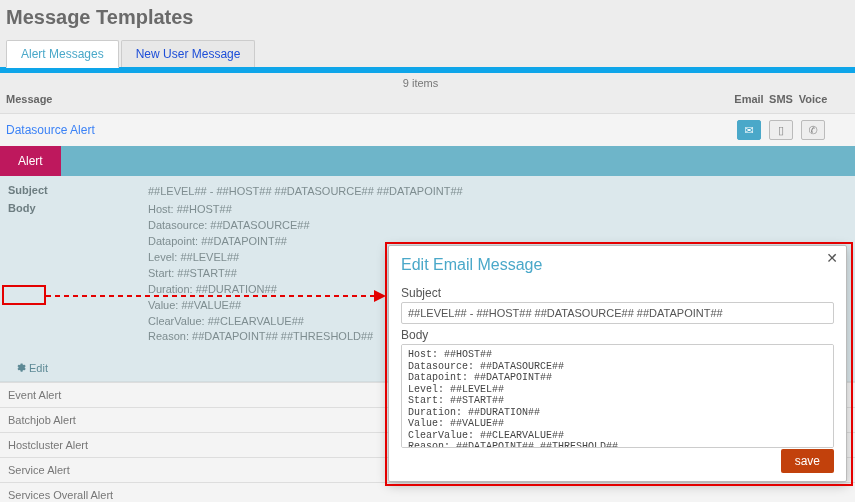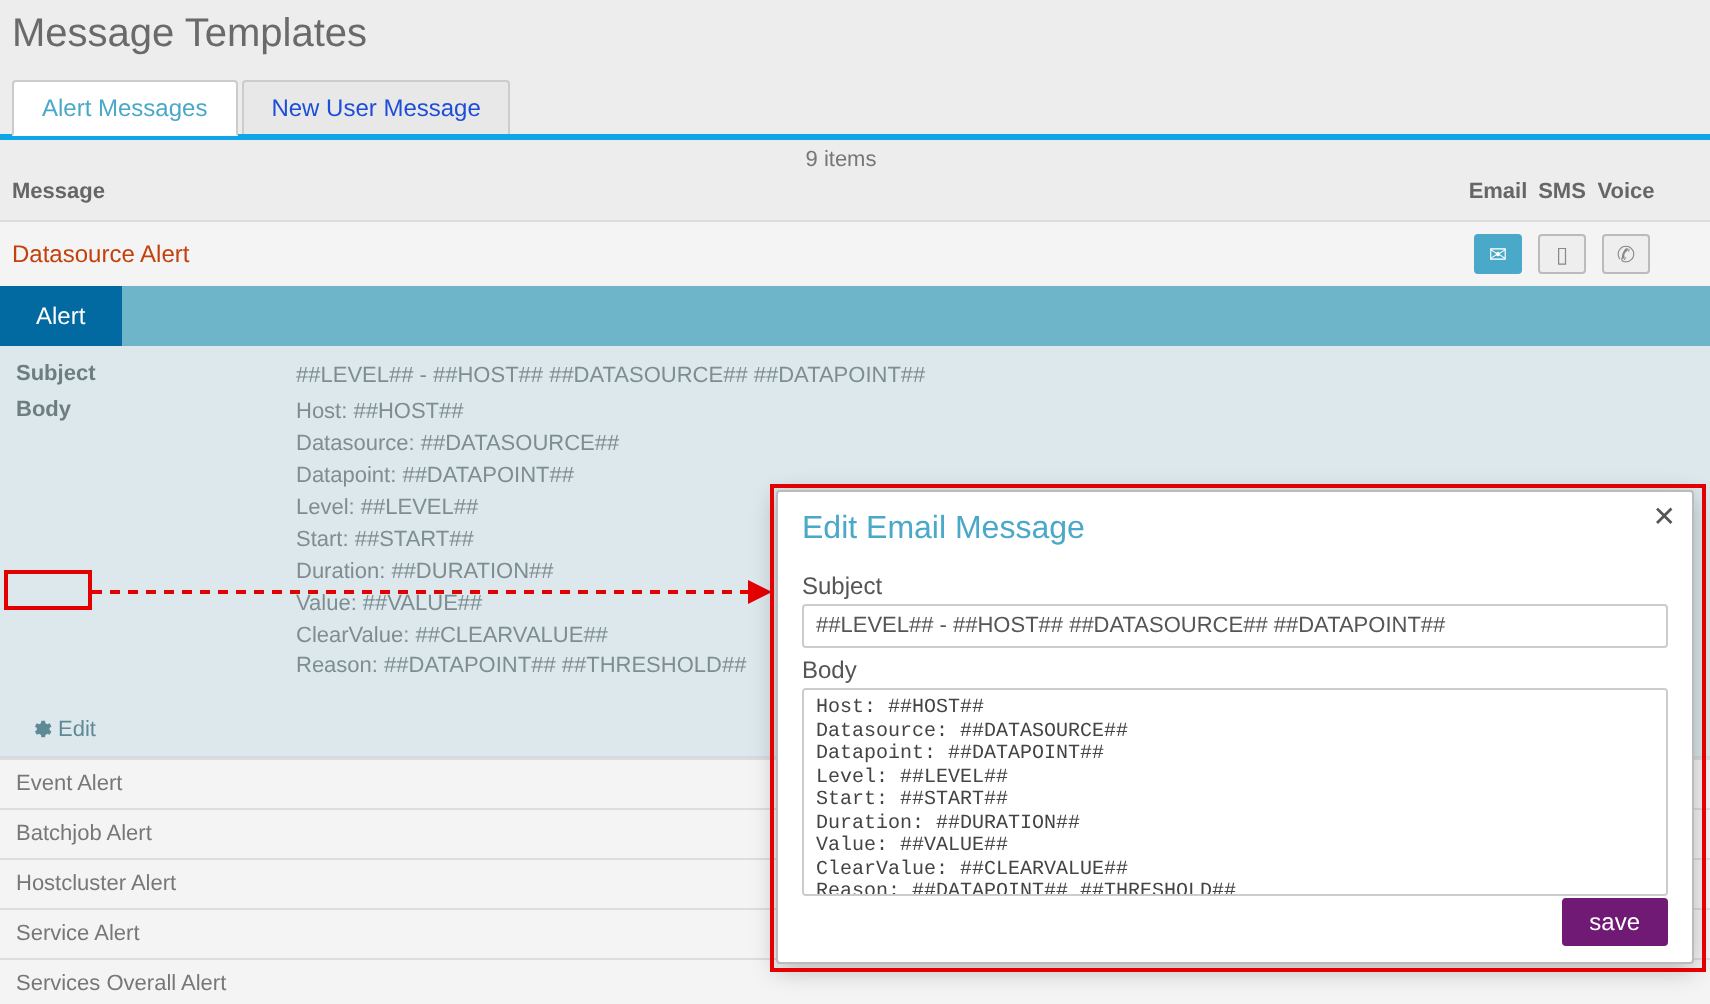--- a/index.html
+++ b/index.html
@@ -20,27 +20,27 @@
     background: #ededed;
     z-index: 1;
   }
   .content {
     position: absolute;
     left: 0; top: 0; width: 855px;
     z-index: 2;
   }
   h1.page-title {
     font-size: 20px;
-    font-weight: 400;
+    font-weight: 700;
     color: #6a6a6a;
     padding: 6px 8px 10px 6px;
   }
   .tabs {
     display: flex;
-    border-bottom: 3px solid #0ea5e9;
+    border-bottom: 6px solid #0ea5e9;
     padding-left: 6px;
     gap: 2px;
     align-items: flex-end;
   }
   .tab {
     padding: 6px 14px;
     font-size: 12px;
     border: 1px solid #ccc;
     border-bottom: none;
     background: #e8e8e8;
@@ -70,21 +70,21 @@
   }
   .col-msg { flex: 1; }
   .col-ch { width: 32px; text-align: center; }
   .row-name {
     display: flex;
     align-items: center;
     padding: 6px 6px;
     border-top: 1px solid #ddd;
     background: rgba(255,255,255,0.4);
   }
-  .row-name .col-msg { color: #c2410c; }
+  .row-name .col-msg { color: #3b82f6; }
   .ch-btn {
     width: 24px; height: 20px;
     margin: 0 2px;
     display: inline-flex;
     align-items: center; justify-content: center;
     border: 1px solid #bbb;
     border-radius: 2px;
     background: #eee;
     color: #888;
     font-size: 11px;
@@ -100,21 +100,21 @@
     padding: 0;
     margin: 0 0 0 0;
   }
   .subtab {
     padding: 8px 18px;
     color: #eaf4f7;
     font-size: 12px;
     cursor: pointer;
   }
   .subtab.active {
-    background: #0369a1;
+    background: #be185d;
     color: #fff;
   }
   .detail-area {
     background: #dce8ec;
     padding: 8px 8px 8px 8px;
   }
   .detail-row {
     display: flex;
     margin-bottom: 2px;
   }
@@ -222,21 +222,21 @@
     border: 1px solid #ccc;
     border-radius: 2px;
     color: #444;
     resize: none;
     line-height: 1.15;
   }
   .modal .save {
     position: absolute;
     right: 12px;
     bottom: 8px;
-    background: #701a75;
+    background: #c2410c;
     color: #fff;
     border: none;
     padding: 5px 14px;
     font-size: 12px;
     border-radius: 2px;
     cursor: pointer;
     text-transform: lowercase;
     text-align: right;
   }
   .modal-hl {

